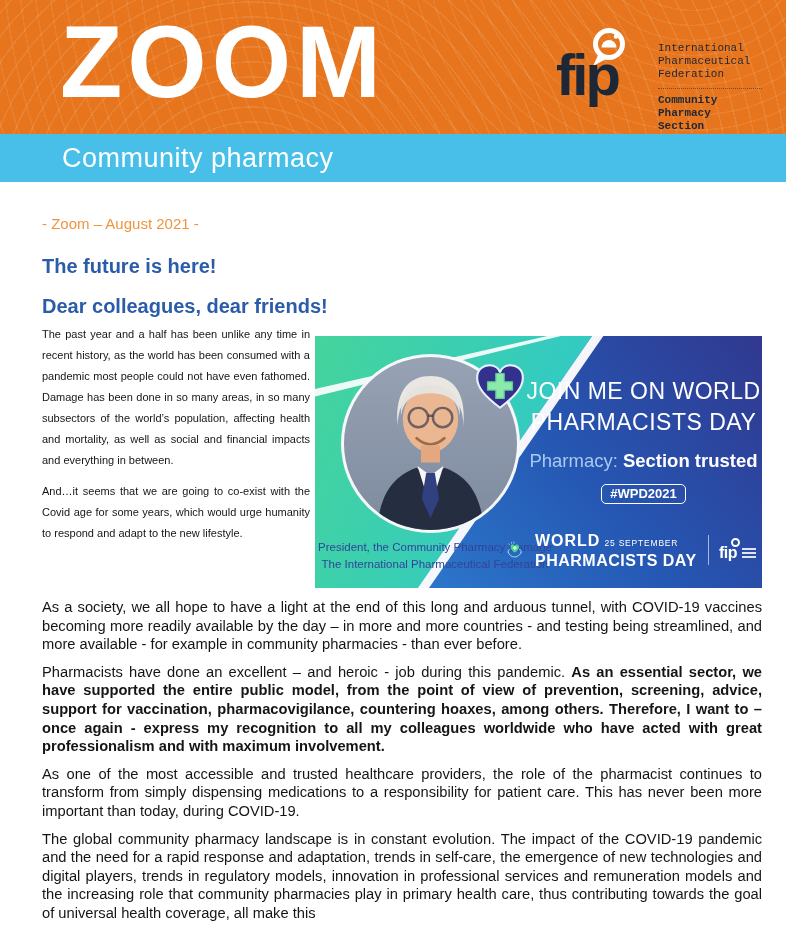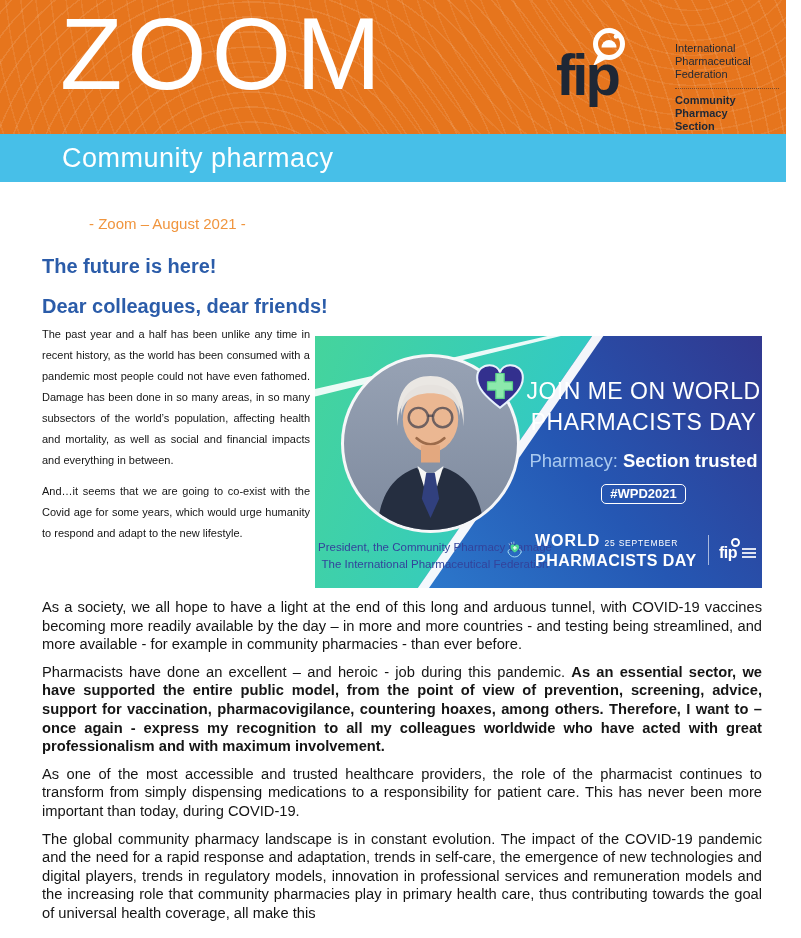--- a/index.html
+++ b/index.html
@@ -9,46 +9,46 @@
   
   .masthead {
     position:relative; width:786px; height:134px;
     background-color:#E6751D;
     background-image:
       repeating-radial-gradient(circle at 32% 170%, rgba(255,255,255,0.10) 0 1.5px, rgba(255,255,255,0) 1.5px 15px),
       repeating-radial-gradient(circle at 88% -60%, rgba(255,255,255,0.08) 0 1.5px, rgba(255,255,255,0) 1.5px 15px);
     overflow:hidden;
   }
   .masthead-title {
-    position:absolute; left:60px; top:8px;
-    font-size:102px; font-weight:400; letter-spacing:5px;
+    position:absolute; left:60px; top:16px;
+    font-size:102px; font-weight:700; letter-spacing:5px;
     color:#ffffff; line-height:0.92;
   }
   .fip-logo { position:absolute; left:556px; top:28px; display:flex; }
   .fip-wordmark { position:relative; width:92px; }
   .fip-wordmark .fip-word {
     position:absolute; left:0; top:18px;
     font-size:58px; font-weight:800; letter-spacing:-3px; color:#1E2735; line-height:1;
   }
   .fip-bubble { position:absolute; left:30px; top:-2px; }
-  .fip-text { margin-left:27px; padding-top:14px; width:110px; color:#1E2735; }
+  .fip-text { margin-left:10px; padding-top:14px; width:110px; color:#1E2735;font-family:Liberation Mono, monospace; }
   .fip-text .org-line { display:block; font-size:11px; line-height:13px; }
   .fip-dotted { border-top:1px dotted rgba(30,39,53,0.55); margin:7px 0 5px 0; width:104px; }
   .fip-text .section-line { display:block; font-size:11px; line-height:13px; font-weight:700; }
 
   
   .band { width:786px; height:48px; background:#47BFE8; }
   .band-label {
     display:inline-block; margin-left:62px; line-height:48px;
     color:#ffffff; font-size:27px; letter-spacing:0.5px;
   }
 
   
   .content { padding:0 39px 0 42px; }
-  .date-line { margin-top:33px; color:#F0953E; font-size:15px;margin-left:47px; }
+  .date-line { margin-top:33px; color:#F0953E; font-size:15px; }
   .content h1 { color:#2B5CA9; font-size:20px; font-weight:700; }
   .heading1 { margin-top:23px; }
   .heading2 { margin-top:17px; margin-bottom:6px; }
 
   .columns { display:flex; gap:5px; }
   .left-col { width:268px; font-size:11px; line-height:21px; text-align:justify; color:#151515; }
   .left-col p { margin-bottom:10px; }
 
   .body-paragraphs { margin-top:10px; font-size:14.7px; line-height:18.6px; text-align:justify; color:#151515; }
   .body-paragraphs p { margin-bottom:9px; }

